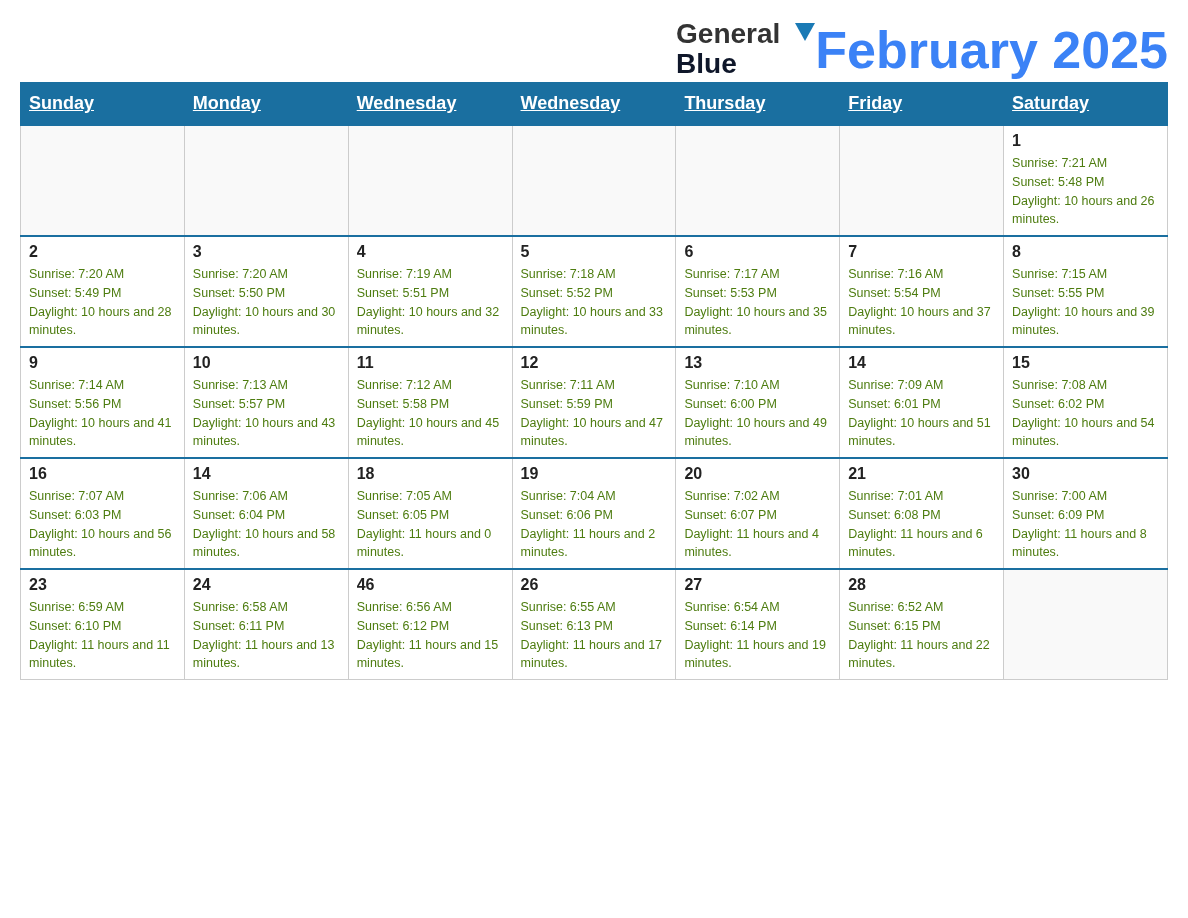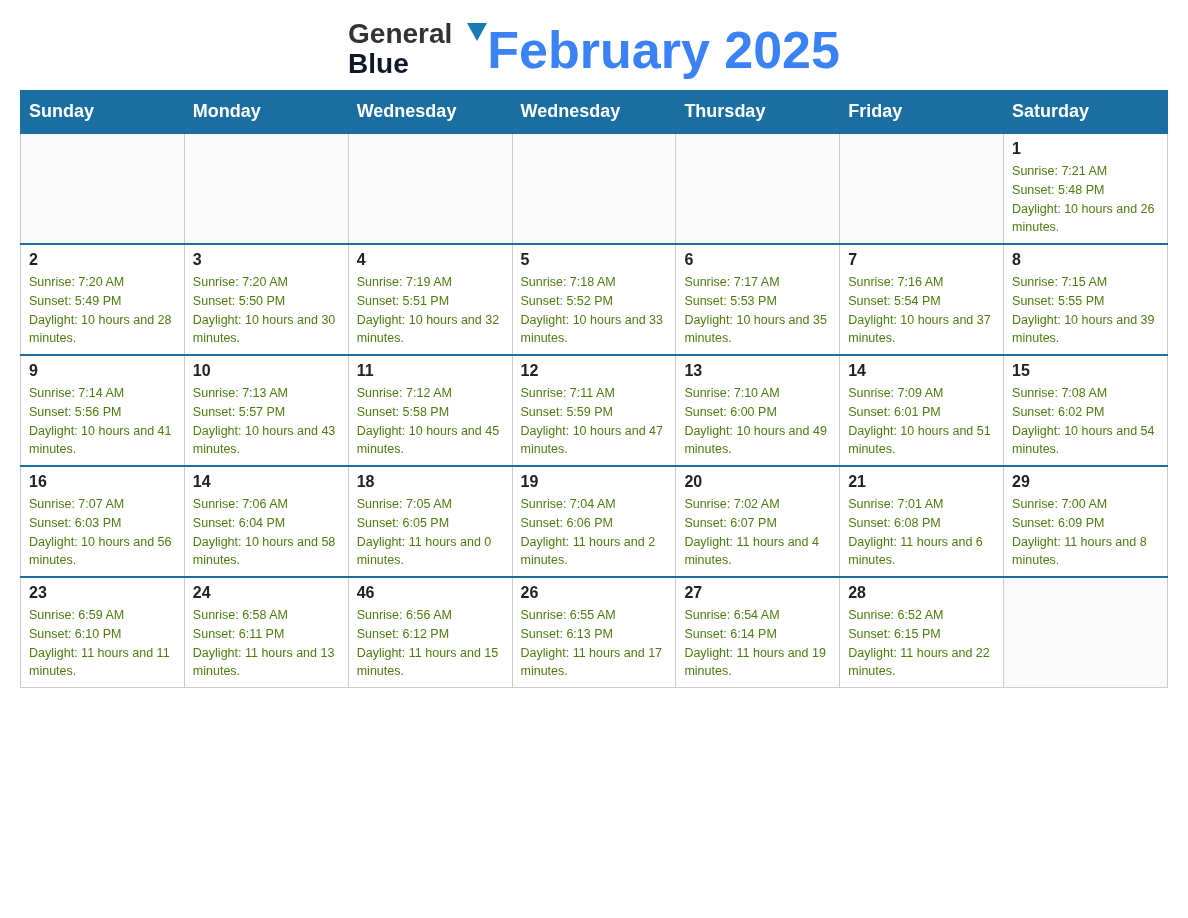--- a/index.html
+++ b/index.html
@@ -5,23 +5,23 @@
     * { box-sizing: border-box; margin: 0; padding: 0; }
     body {
       font-family: Arial, sans-serif;
       background: #fff;
       padding: 20px;
       width: 1188px;
       min-height: 918px;
     }
     .header {
       display: flex;
-      justify-content: center;
+      justify-content: flex-end;
       align-items: flex-start;
-      margin-bottom: 10px;
+      margin-bottom: 2px;
     }
     .logo {
       display: flex;
       flex-direction: column;
       align-items: flex-start;
     }
     .title-section {
       text-align: right;
     }
     .page-title {
@@ -40,20 +40,21 @@
       border: 1px solid #ccc;
     }
     .calendar th {
       background-color: #1a6fa0;
       color: #fff;
       font-size: 18px;
       font-weight: bold;
       padding: 10px 8px;
       text-align: left;
       border: 1px solid #1a6fa0;
+      text-decoration: underline;
     }
     .calendar td {
       vertical-align: top;
       border: 1px solid #ccc;
       padding: 6px 8px;
       width: 14.28%;
       min-height: 100px;
       font-size: 13px;
       color: #333;
     }
@@ -203,21 +204,21 @@
         </td>
         <td>
           <span class="day-num">20</span>
           <div class="day-info">Sunrise: 7:02 AM<br>Sunset: 6:07 PM<br>Daylight: 11 hours and 4 minutes.</div>
         </td>
         <td>
           <span class="day-num">21</span>
           <div class="day-info">Sunrise: 7:01 AM<br>Sunset: 6:08 PM<br>Daylight: 11 hours and 6 minutes.</div>
         </td>
         <td>
-          <span class="day-num">29</span>
+          <span class="day-num">30</span>
           <div class="day-info">Sunrise: 7:00 AM<br>Sunset: 6:09 PM<br>Daylight: 11 hours and 8 minutes.</div>
         </td>
       </tr>
       <tr class="week-row">
         <td>
           <span class="day-num">23</span>
           <div class="day-info">Sunrise: 6:59 AM<br>Sunset: 6:10 PM<br>Daylight: 11 hours and 11 minutes.</div>
         </td>
         <td>
           <span class="day-num">24</span>

